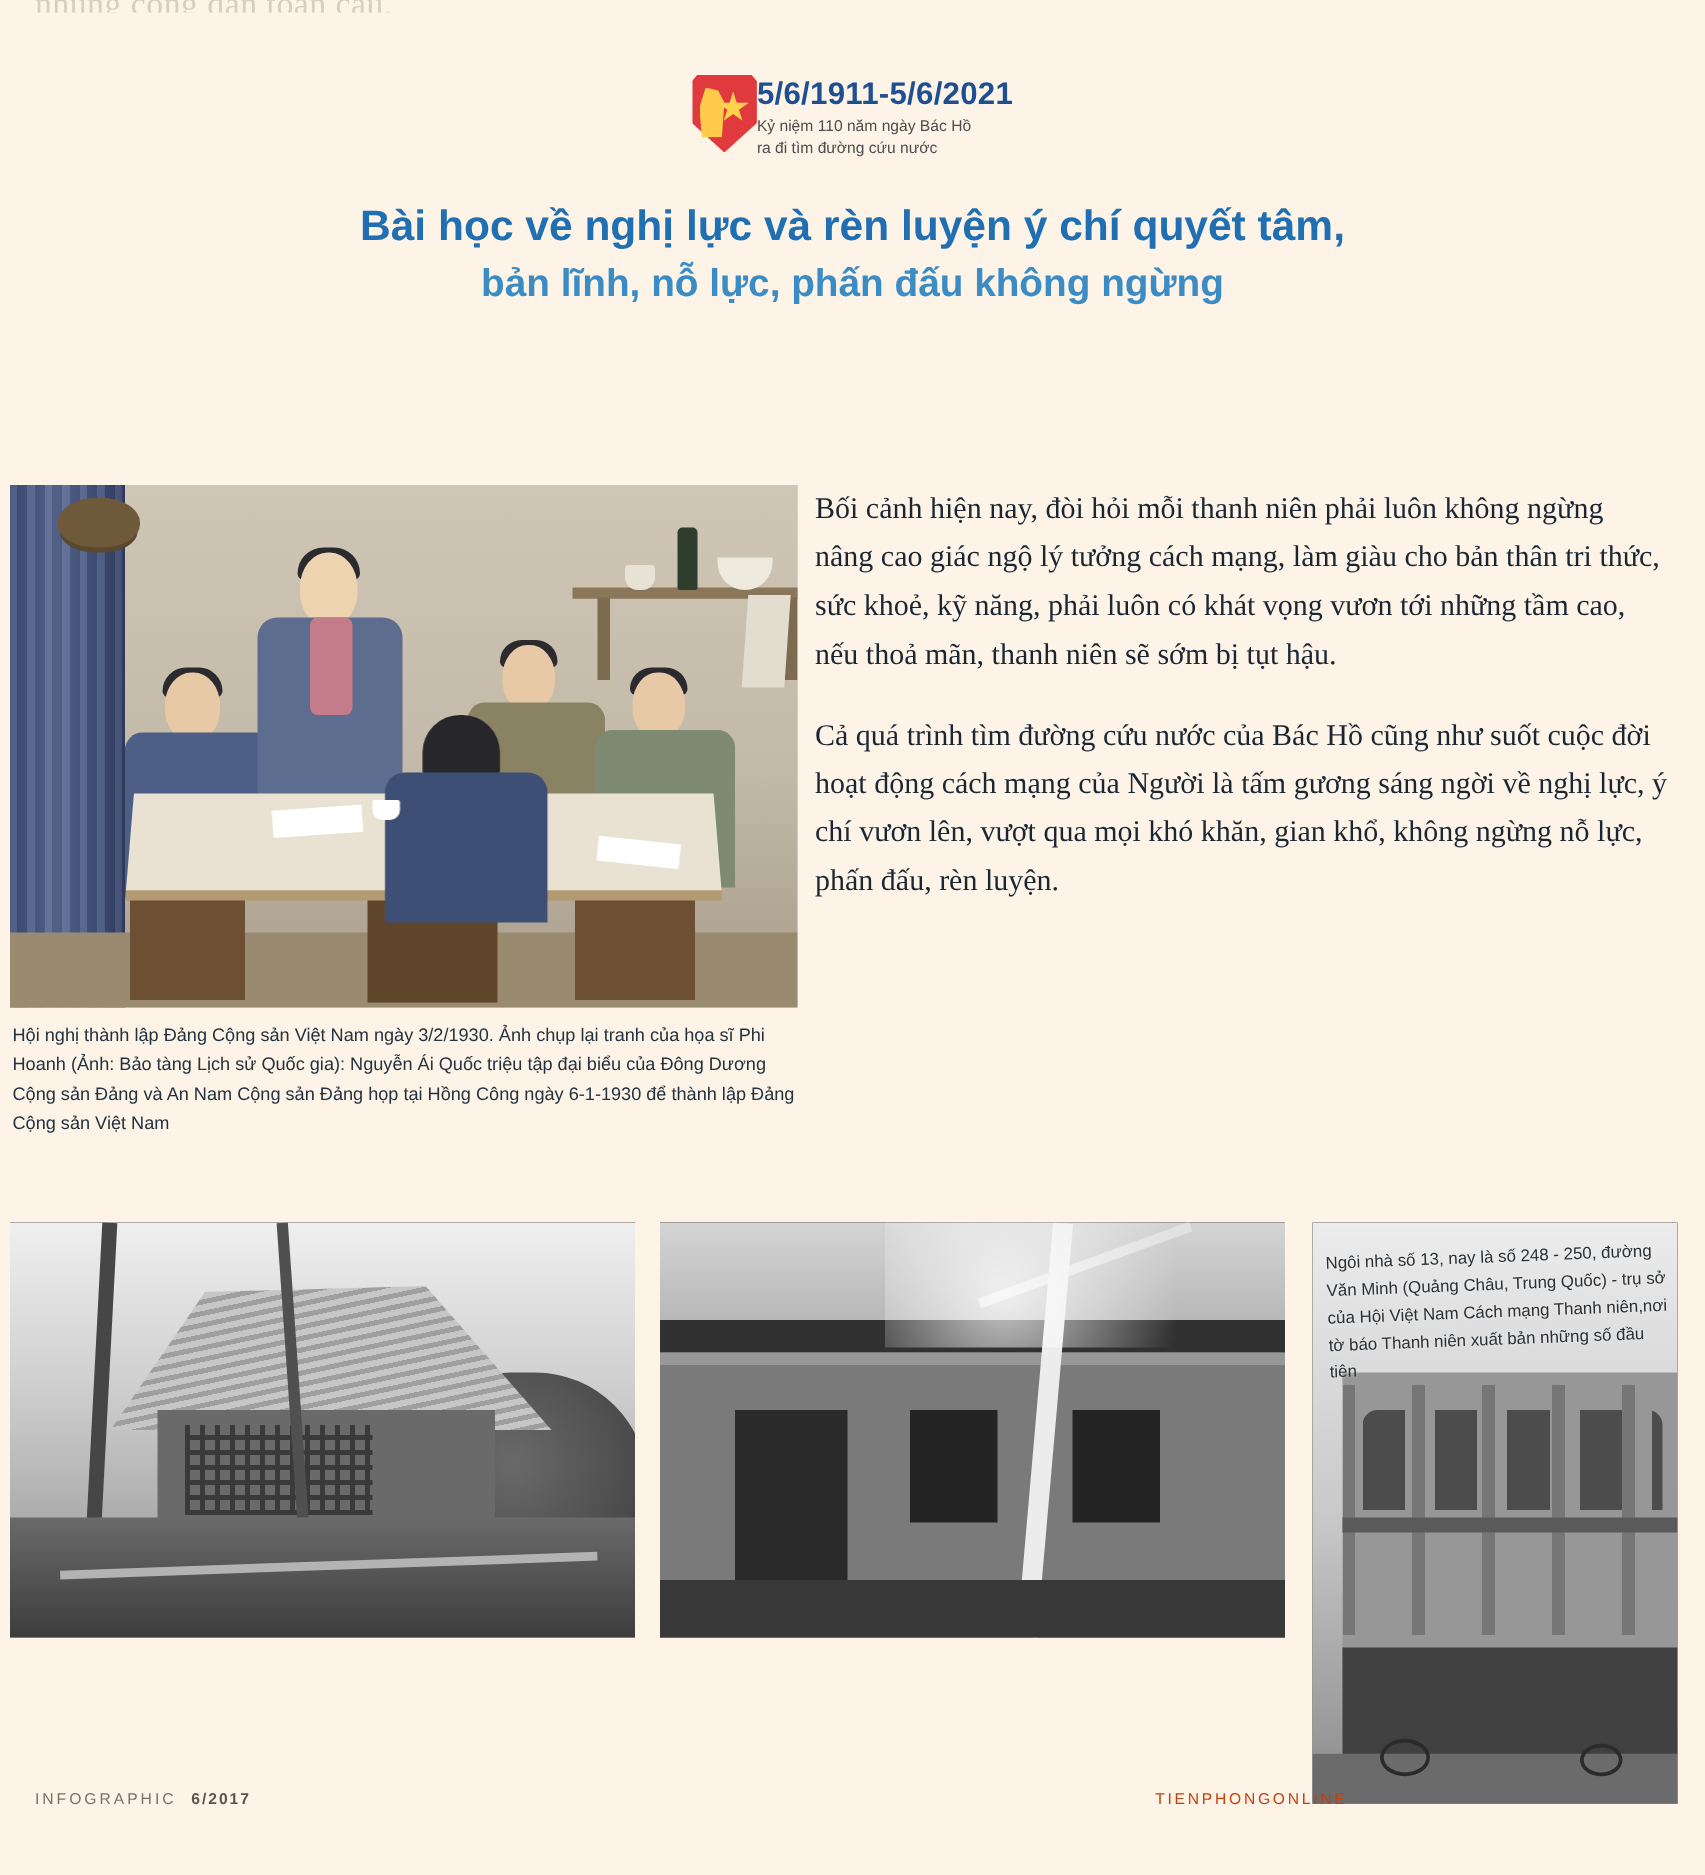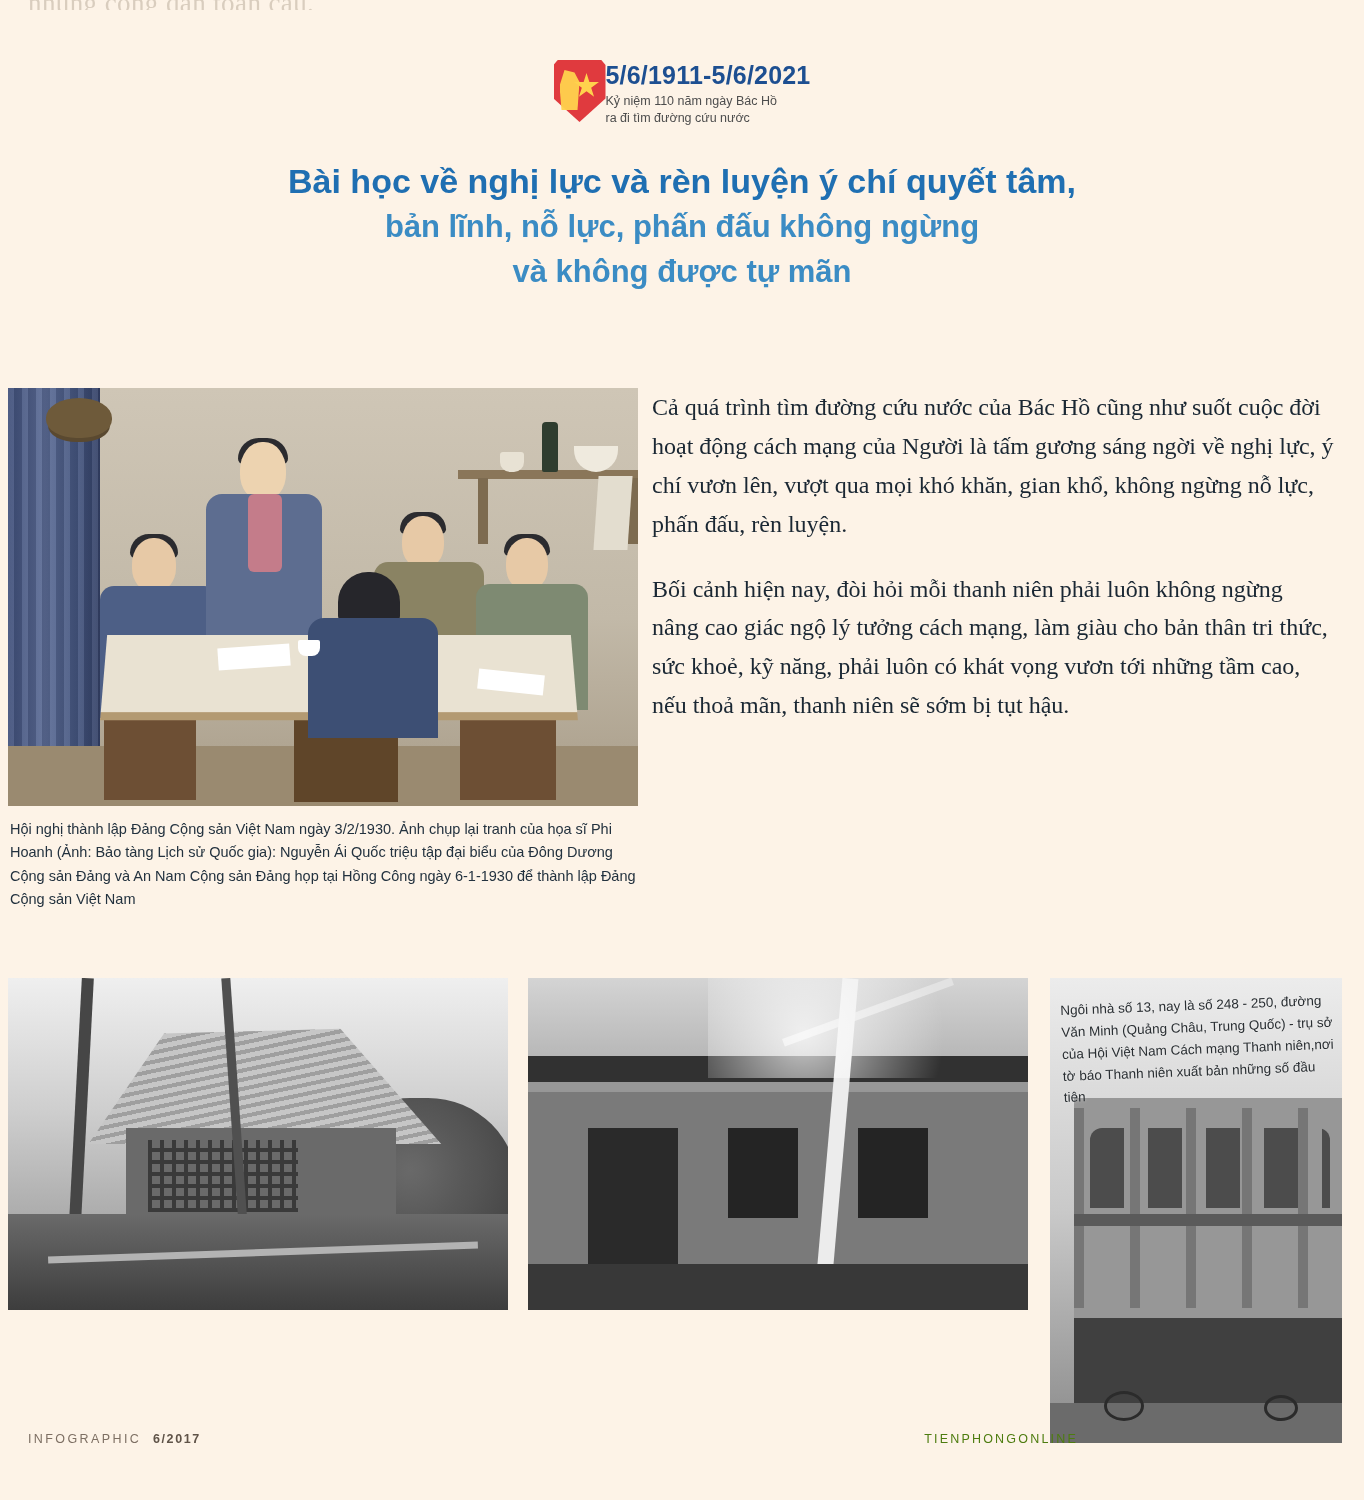--- a/index.html
+++ b/index.html
@@ -217,21 +217,21 @@
     font-size:14.5px; line-height:1.6; color:#23323f;
   }
 
   .footer-left {
     position:absolute; left:28px; top:1432px;
     font-size:12.5px; letter-spacing:2.4px; color:#7d6f63;
   }
   .footer-left b { color:#5f5348; letter-spacing:1.6px; }
   .footer-right {
     position:absolute; right:286px; top:1432px;
-    font-size:12.5px; letter-spacing:2.2px; color:#4d7c0f;
+    font-size:12.5px; letter-spacing:2.2px; color:#c2410c;
   }
 </style>
 </head>
 <body>
 
 <div class="page">
 
   <div class="top-ghost">nhung cong dan toan cau.</div>
 
   <div class="emblem-block">
@@ -249,21 +249,20 @@
         </div>
       </div>
     </div>
   </div>
 
   <div class="headline">
     <div class="l1">
       <span>Bài học về nghị lực và rèn luyện ý chí quyết tâm</span><span class="tail">,</span>
     </div>
     <div class="l2">bản lĩnh, nỗ lực, phấn đấu không ngừng</div>
-    <div class="l3">và không được tự mãn</div>
   </div>
 
   <div class="photo-main">
     <div class="wall"></div>
     <div class="curtain"></div>
     <div class="hat"></div>
     <div class="shelf"></div>
     <div class="shelf-leg1"></div>
     <div class="shelf-leg2"></div>
     <div class="bottle"></div>
@@ -301,22 +300,22 @@
         <div class="body"></div>
       </div>
     <div class="paper1"></div>
     <div class="paper2"></div>
     <div class="cupt"></div>
   </div>
 
   <div class="caption-main">Hội nghị thành lập Đảng Cộng sản Việt Nam ngày 3/2/1930. Ảnh chụp lại tranh của họa sĩ Phi Hoanh (Ảnh: Bảo tàng Lịch sử Quốc gia): Nguyễn Ái Quốc triệu tập đại biểu của Đông Dương Cộng sản Đảng và An Nam Cộng sản Đảng họp tại Hồng Công ngày 6-1-1930 để thành lập Đảng Cộng sản Việt Nam</div>
 
   <div class="body-text">
+    <p>Bối cảnh hiện nay, đòi hỏi mỗi thanh niên phải luôn không ngừng nâng cao giác ngộ lý tưởng cách mạng, làm giàu cho bản thân tri thức, sức khoẻ, kỹ năng, phải luôn có khát vọng vươn tới những tầm cao, nếu thoả mãn, thanh niên sẽ sớm bị tụt hậu.</p>
     <p>Cả quá trình tìm đường cứu nước của Bác Hồ cũng như suốt cuộc đời hoạt động cách mạng của Người là tấm gương sáng ngời về nghị lực, ý chí vươn lên, vượt qua mọi khó khăn, gian khổ, không ngừng nỗ lực, phấn đấu, rèn luyện.</p>
-    <p>Bối cảnh hiện nay, đòi hỏi mỗi thanh niên phải luôn không ngừng nâng cao giác ngộ lý tưởng cách mạng, làm giàu cho bản thân tri thức, sức khoẻ, kỹ năng, phải luôn có khát vọng vươn tới những tầm cao, nếu thoả mãn, thanh niên sẽ sớm bị tụt hậu.</p>
   </div>
 
   <div class="photo-a">
     <div class="sky"></div>
     <div class="bush"></div>
     <div class="roof"></div>
     <div class="wallhut"></div>
     <div class="lattice"></div>
     <div class="trunk1"></div>
     <div class="trunk2"></div>

